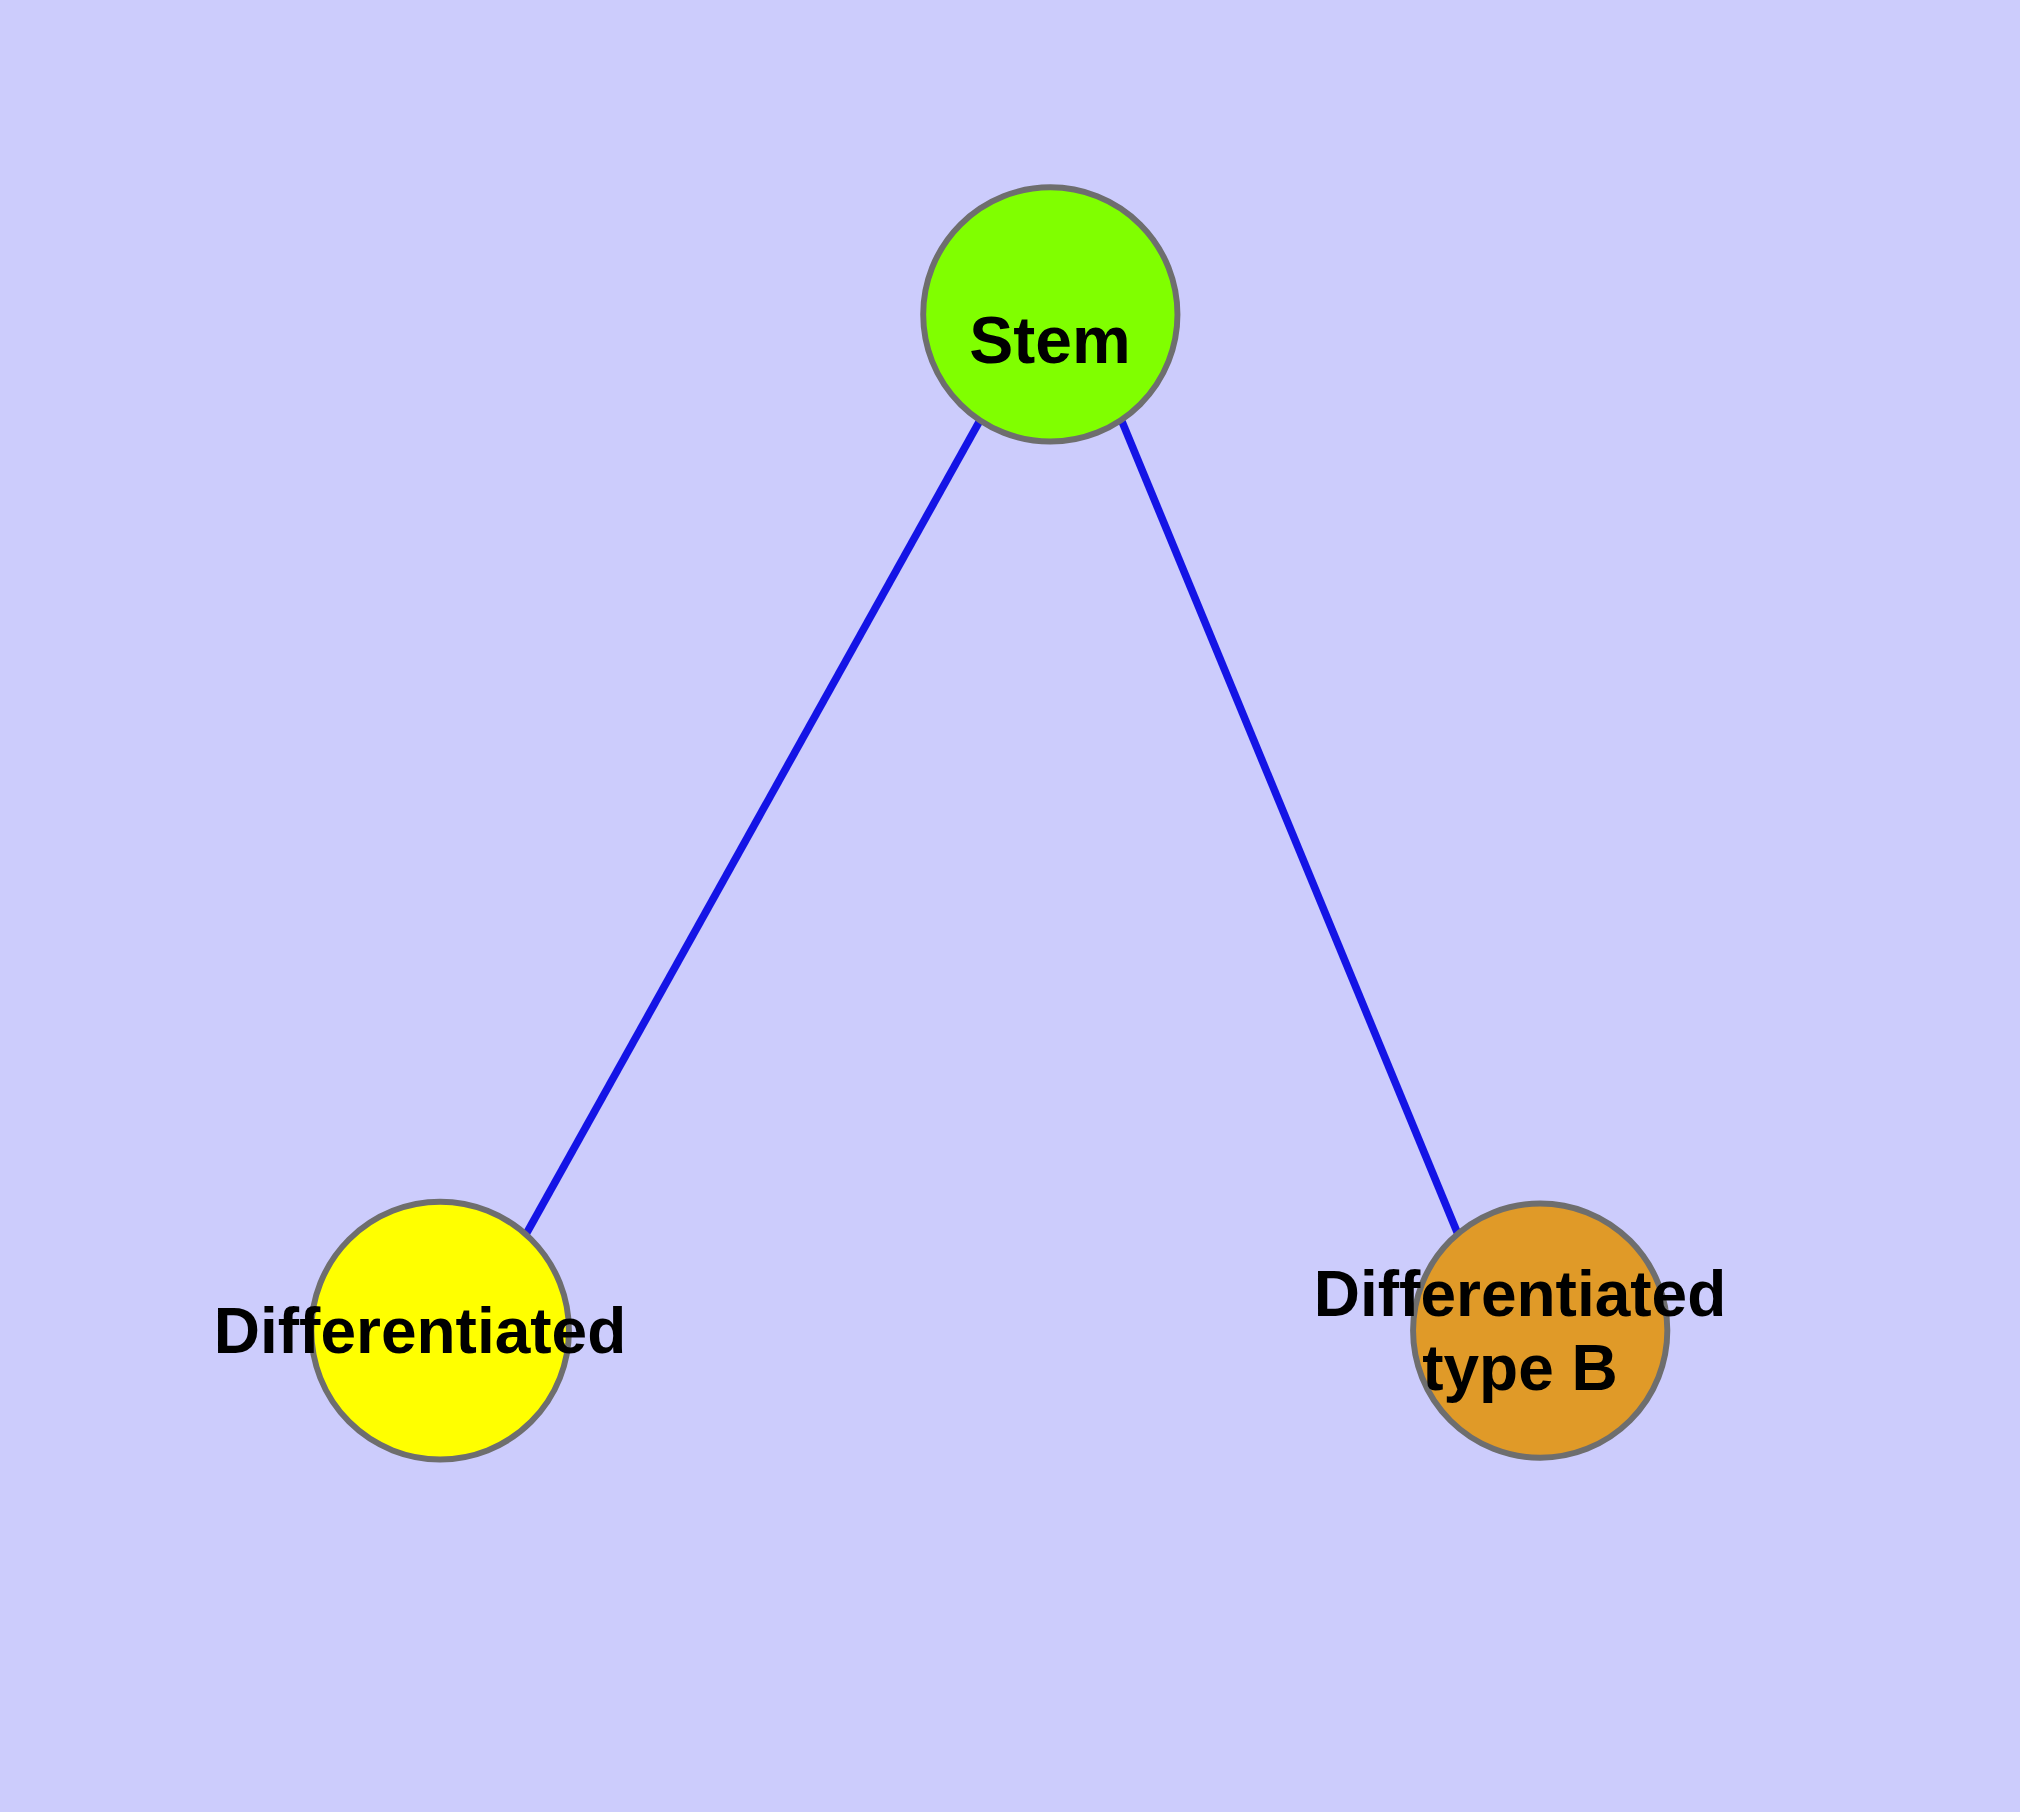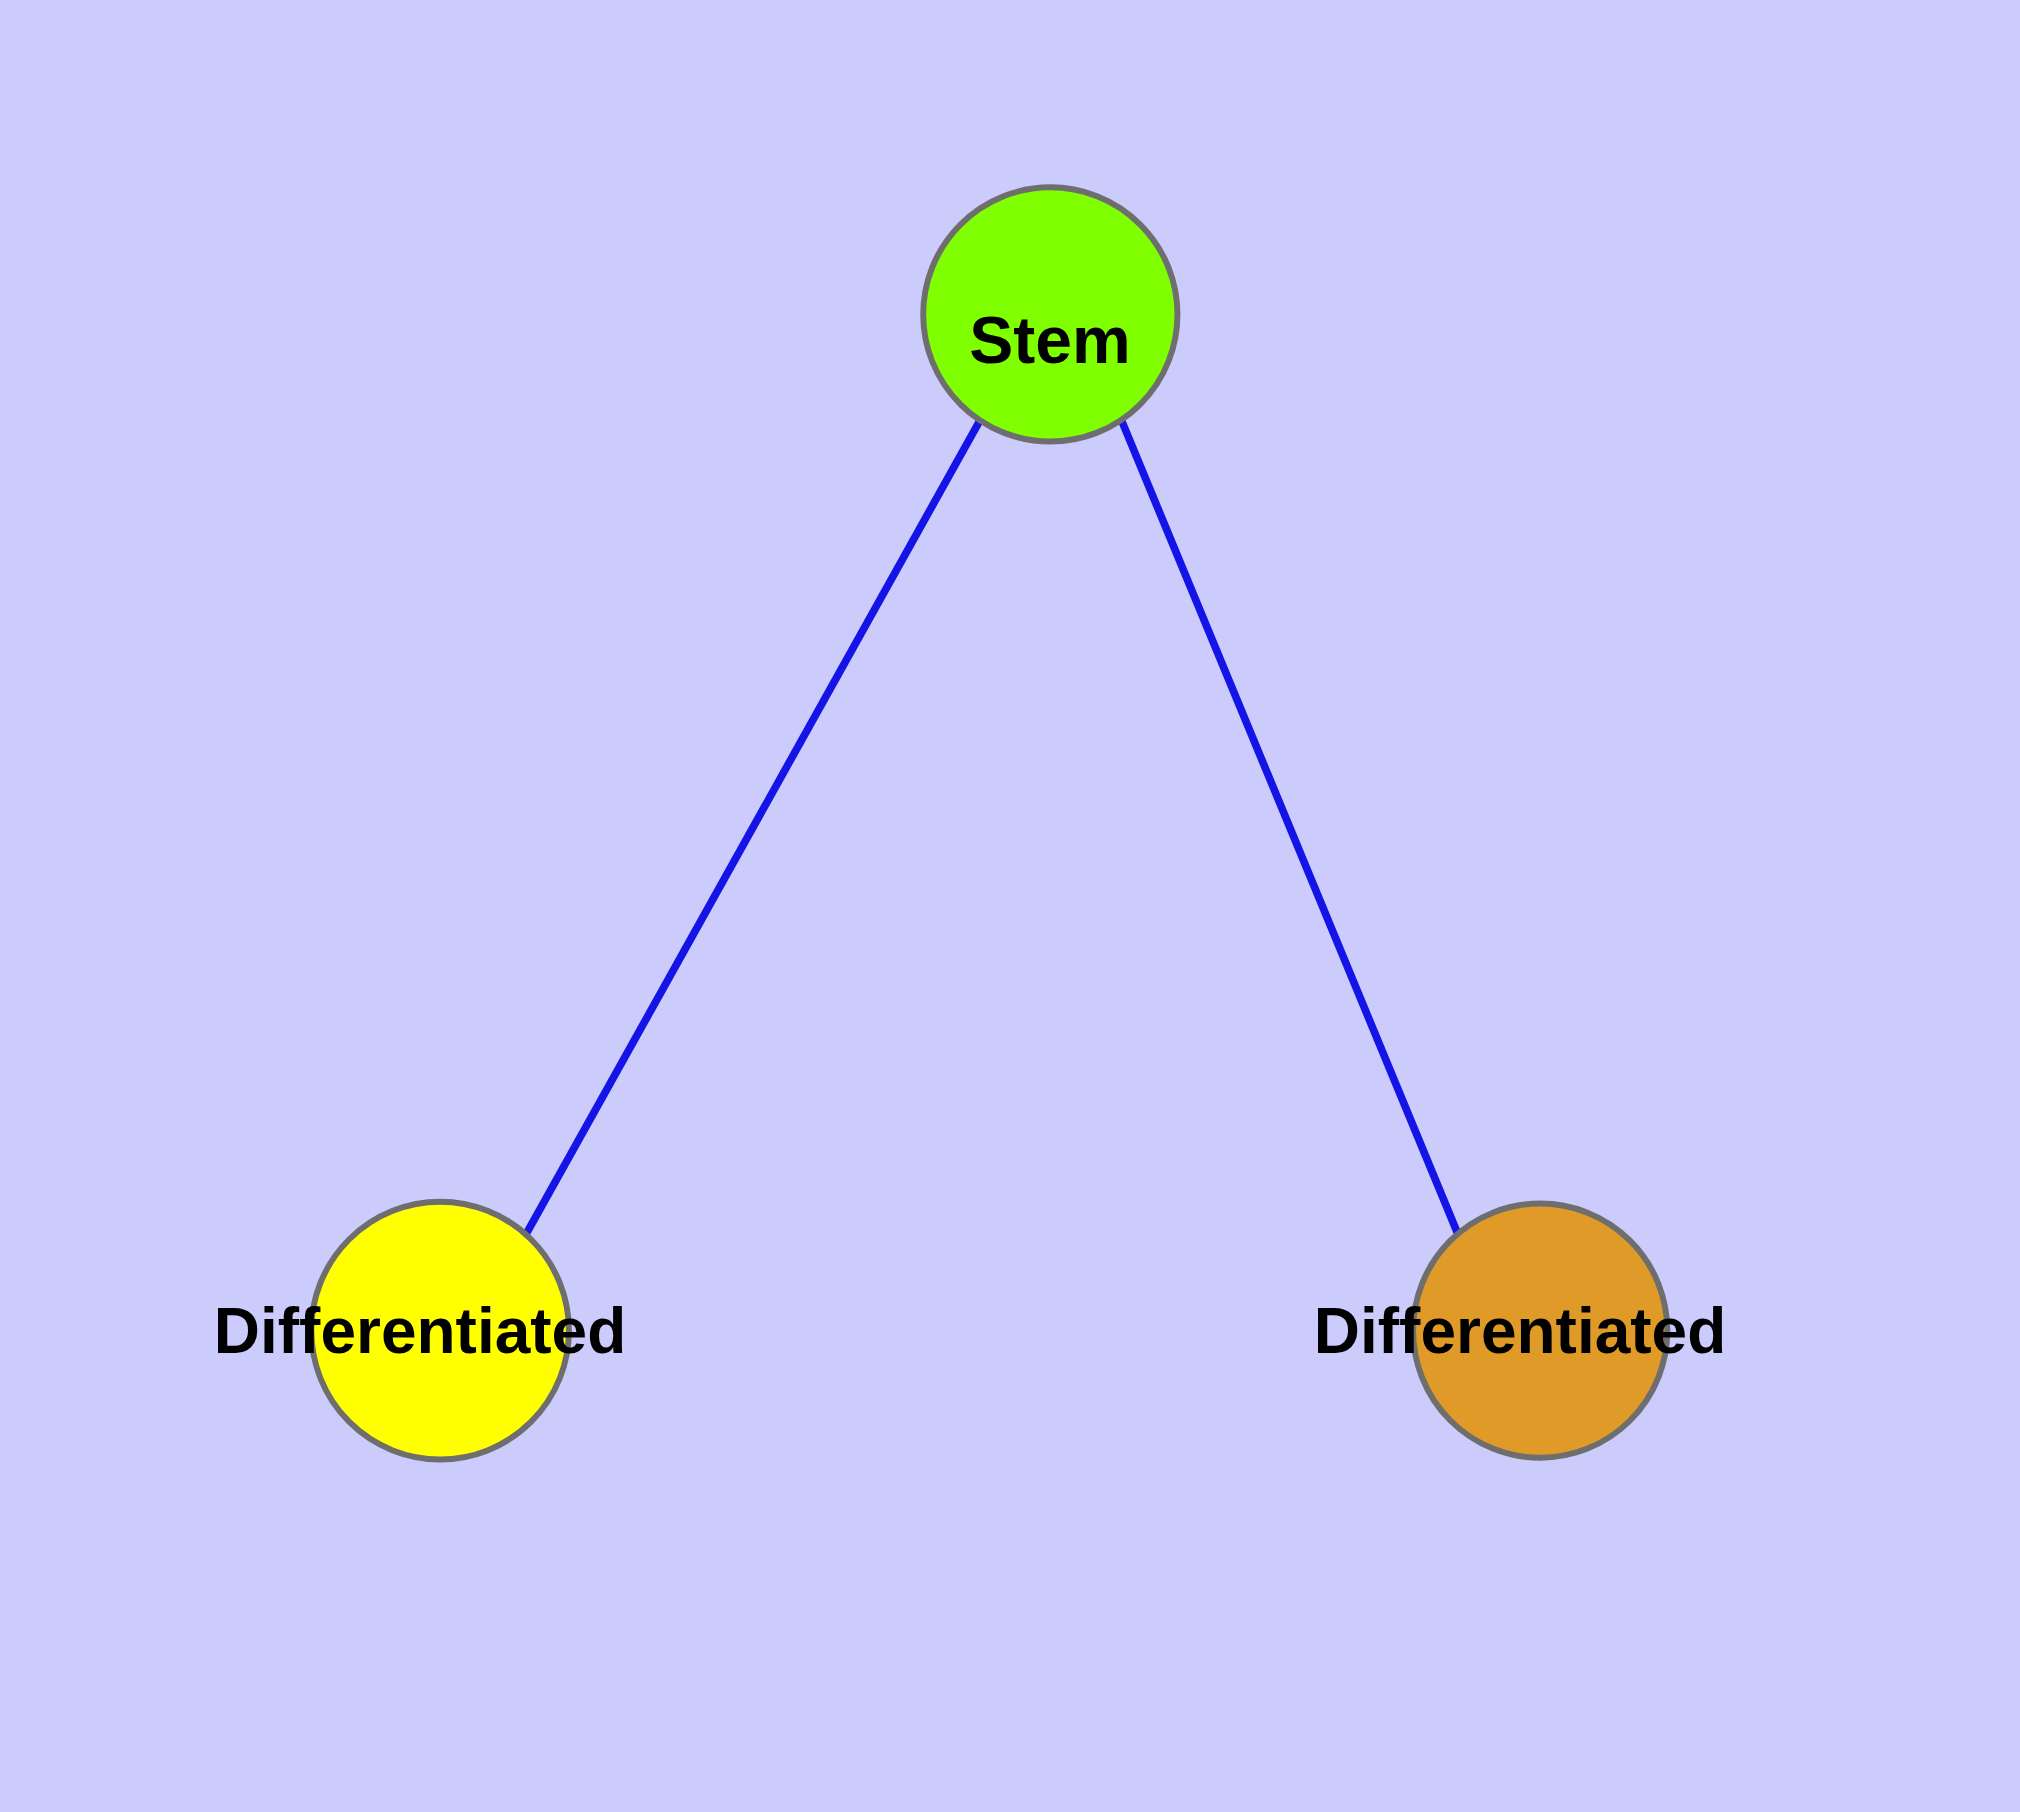--- a/index.html
+++ b/index.html
@@ -64,17 +64,18 @@
 
   <div id="labels-layer">
       <div class="node-label single" style="left: 1050px; top: 318px; font-size: 66px; margin-top: 22px;">
         <div>Stem</div>
       </div>
       <div class="node-label multi" style="left: 420px; top: 1331px; font-size: 64px;">
         <div>Differentiated</div>
       </div>
       <div class="node-label multi" style="left: 1520px; top: 1331px; font-size: 64px;">
         <div>Differentiated</div>
+        <div>type B</div>
       </div>
     </div>
 
 </div>
 
 
 </body></html>

